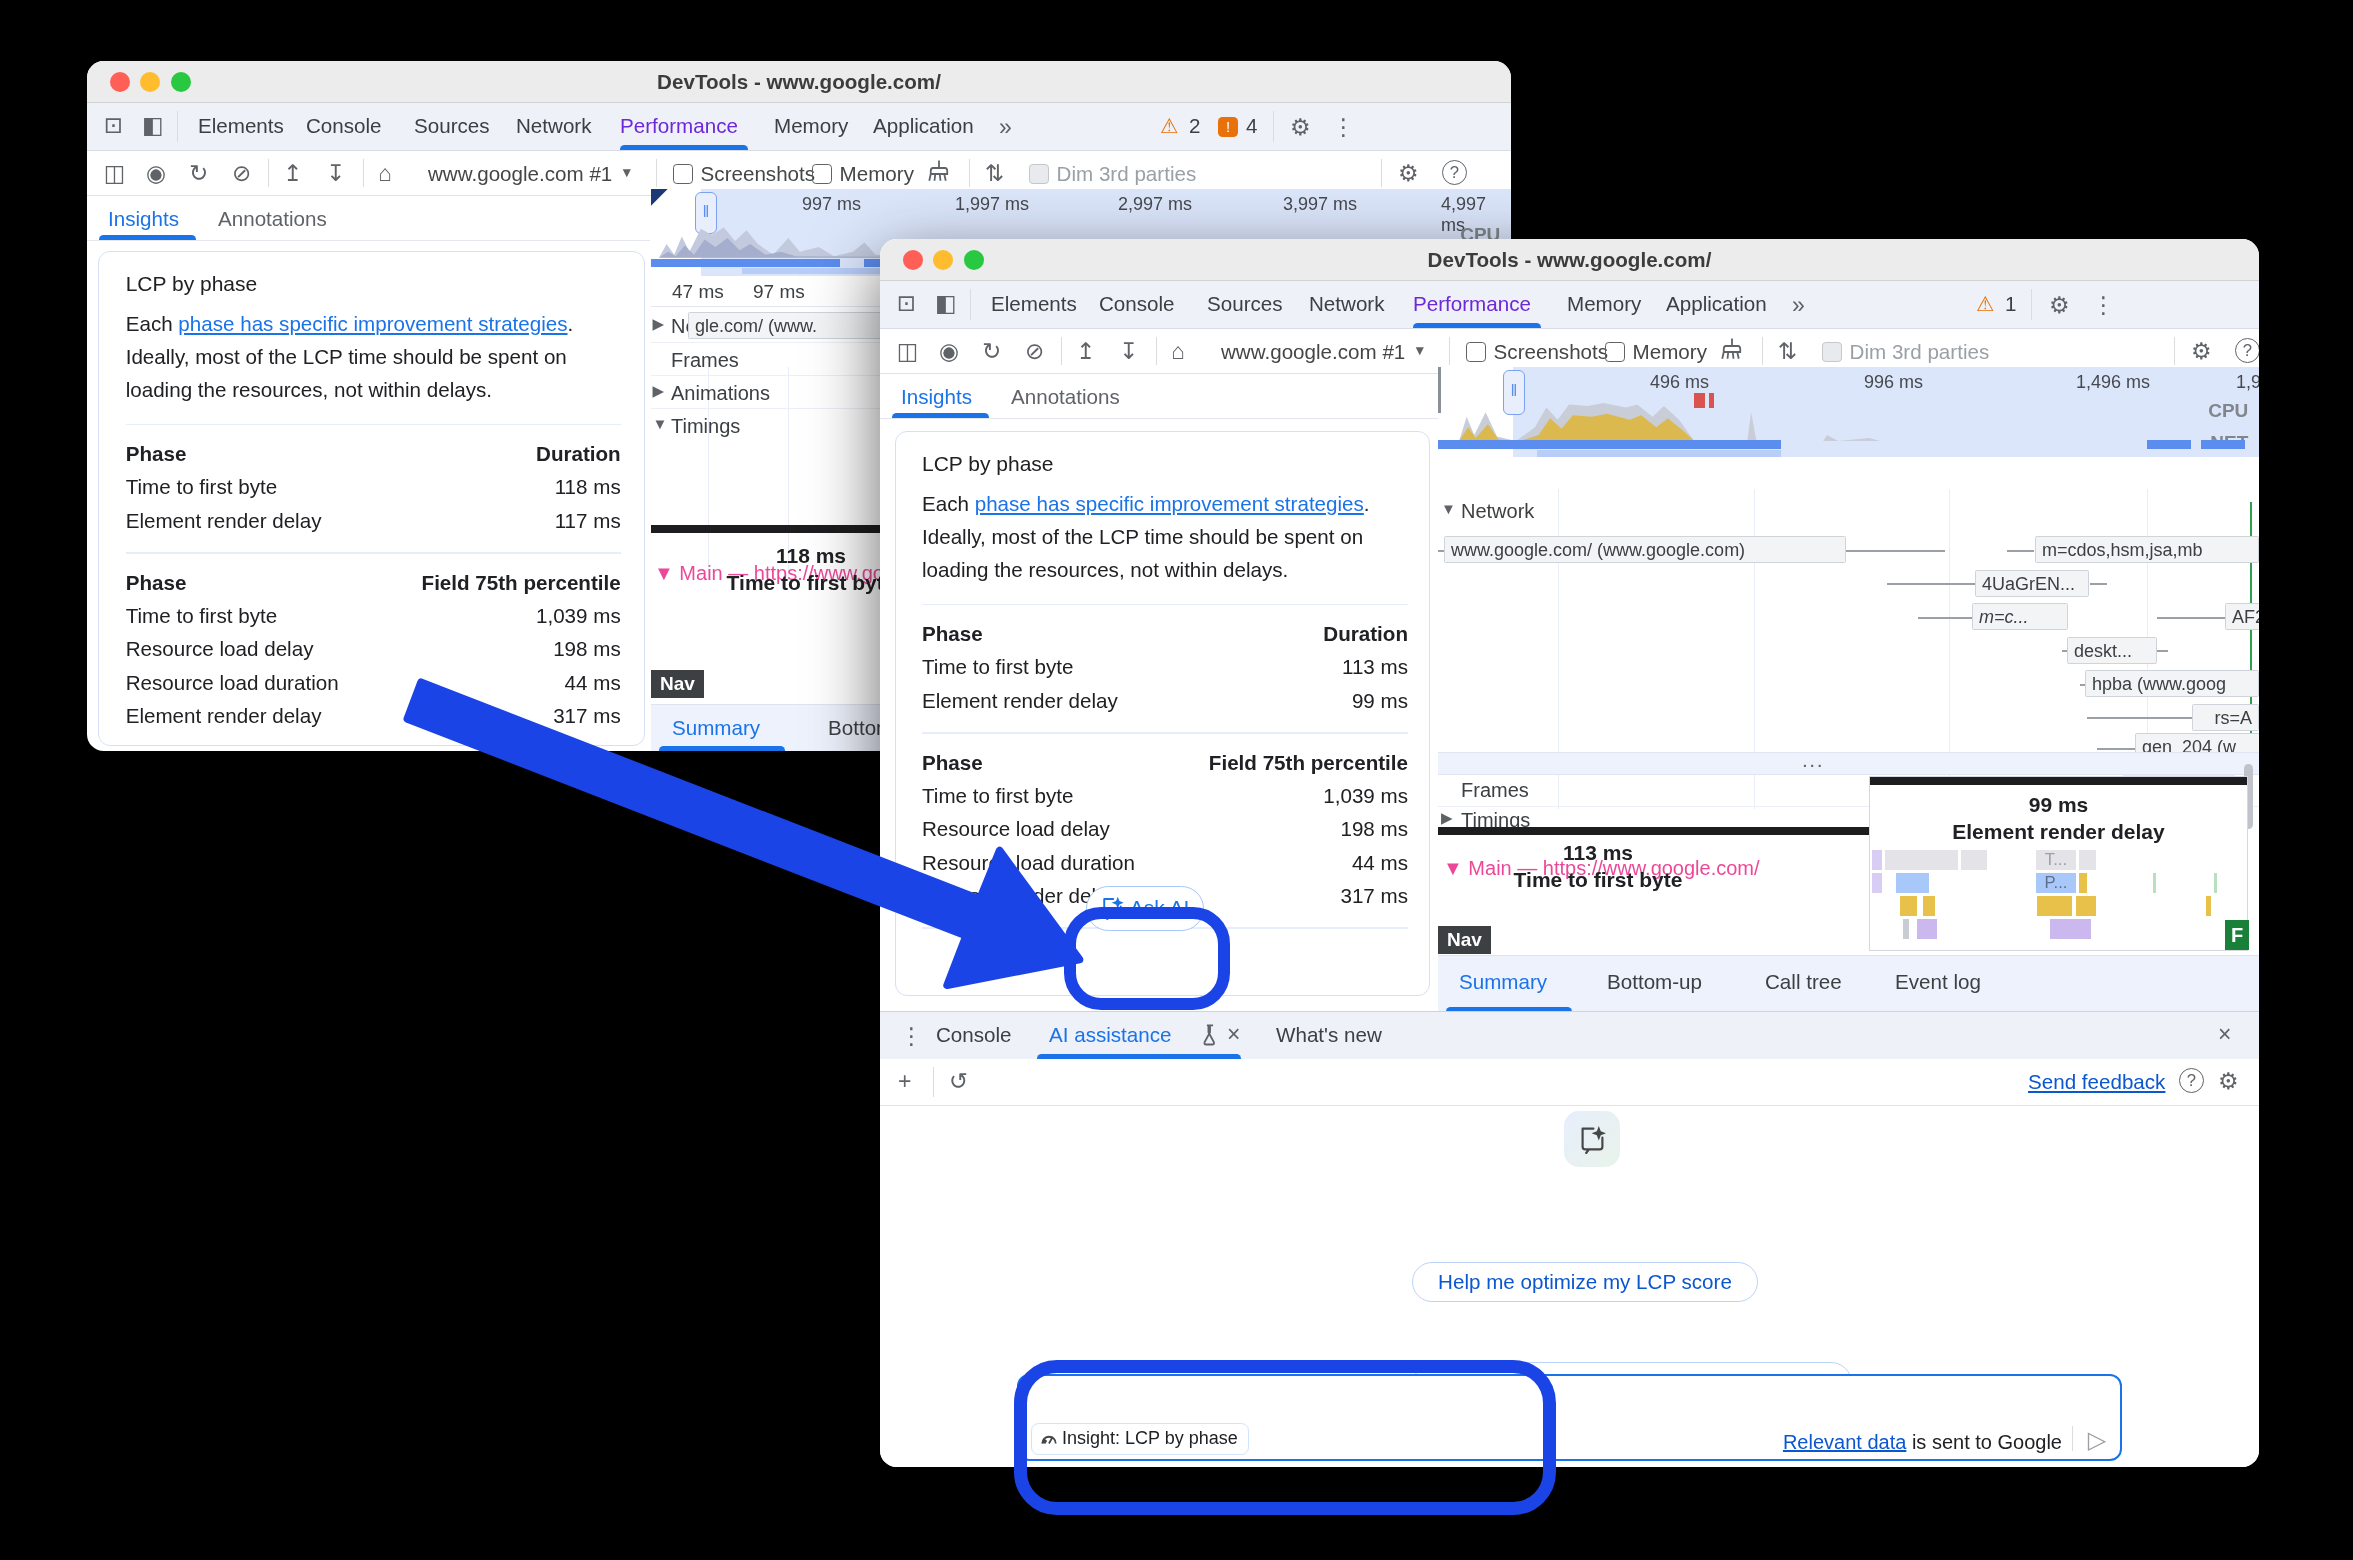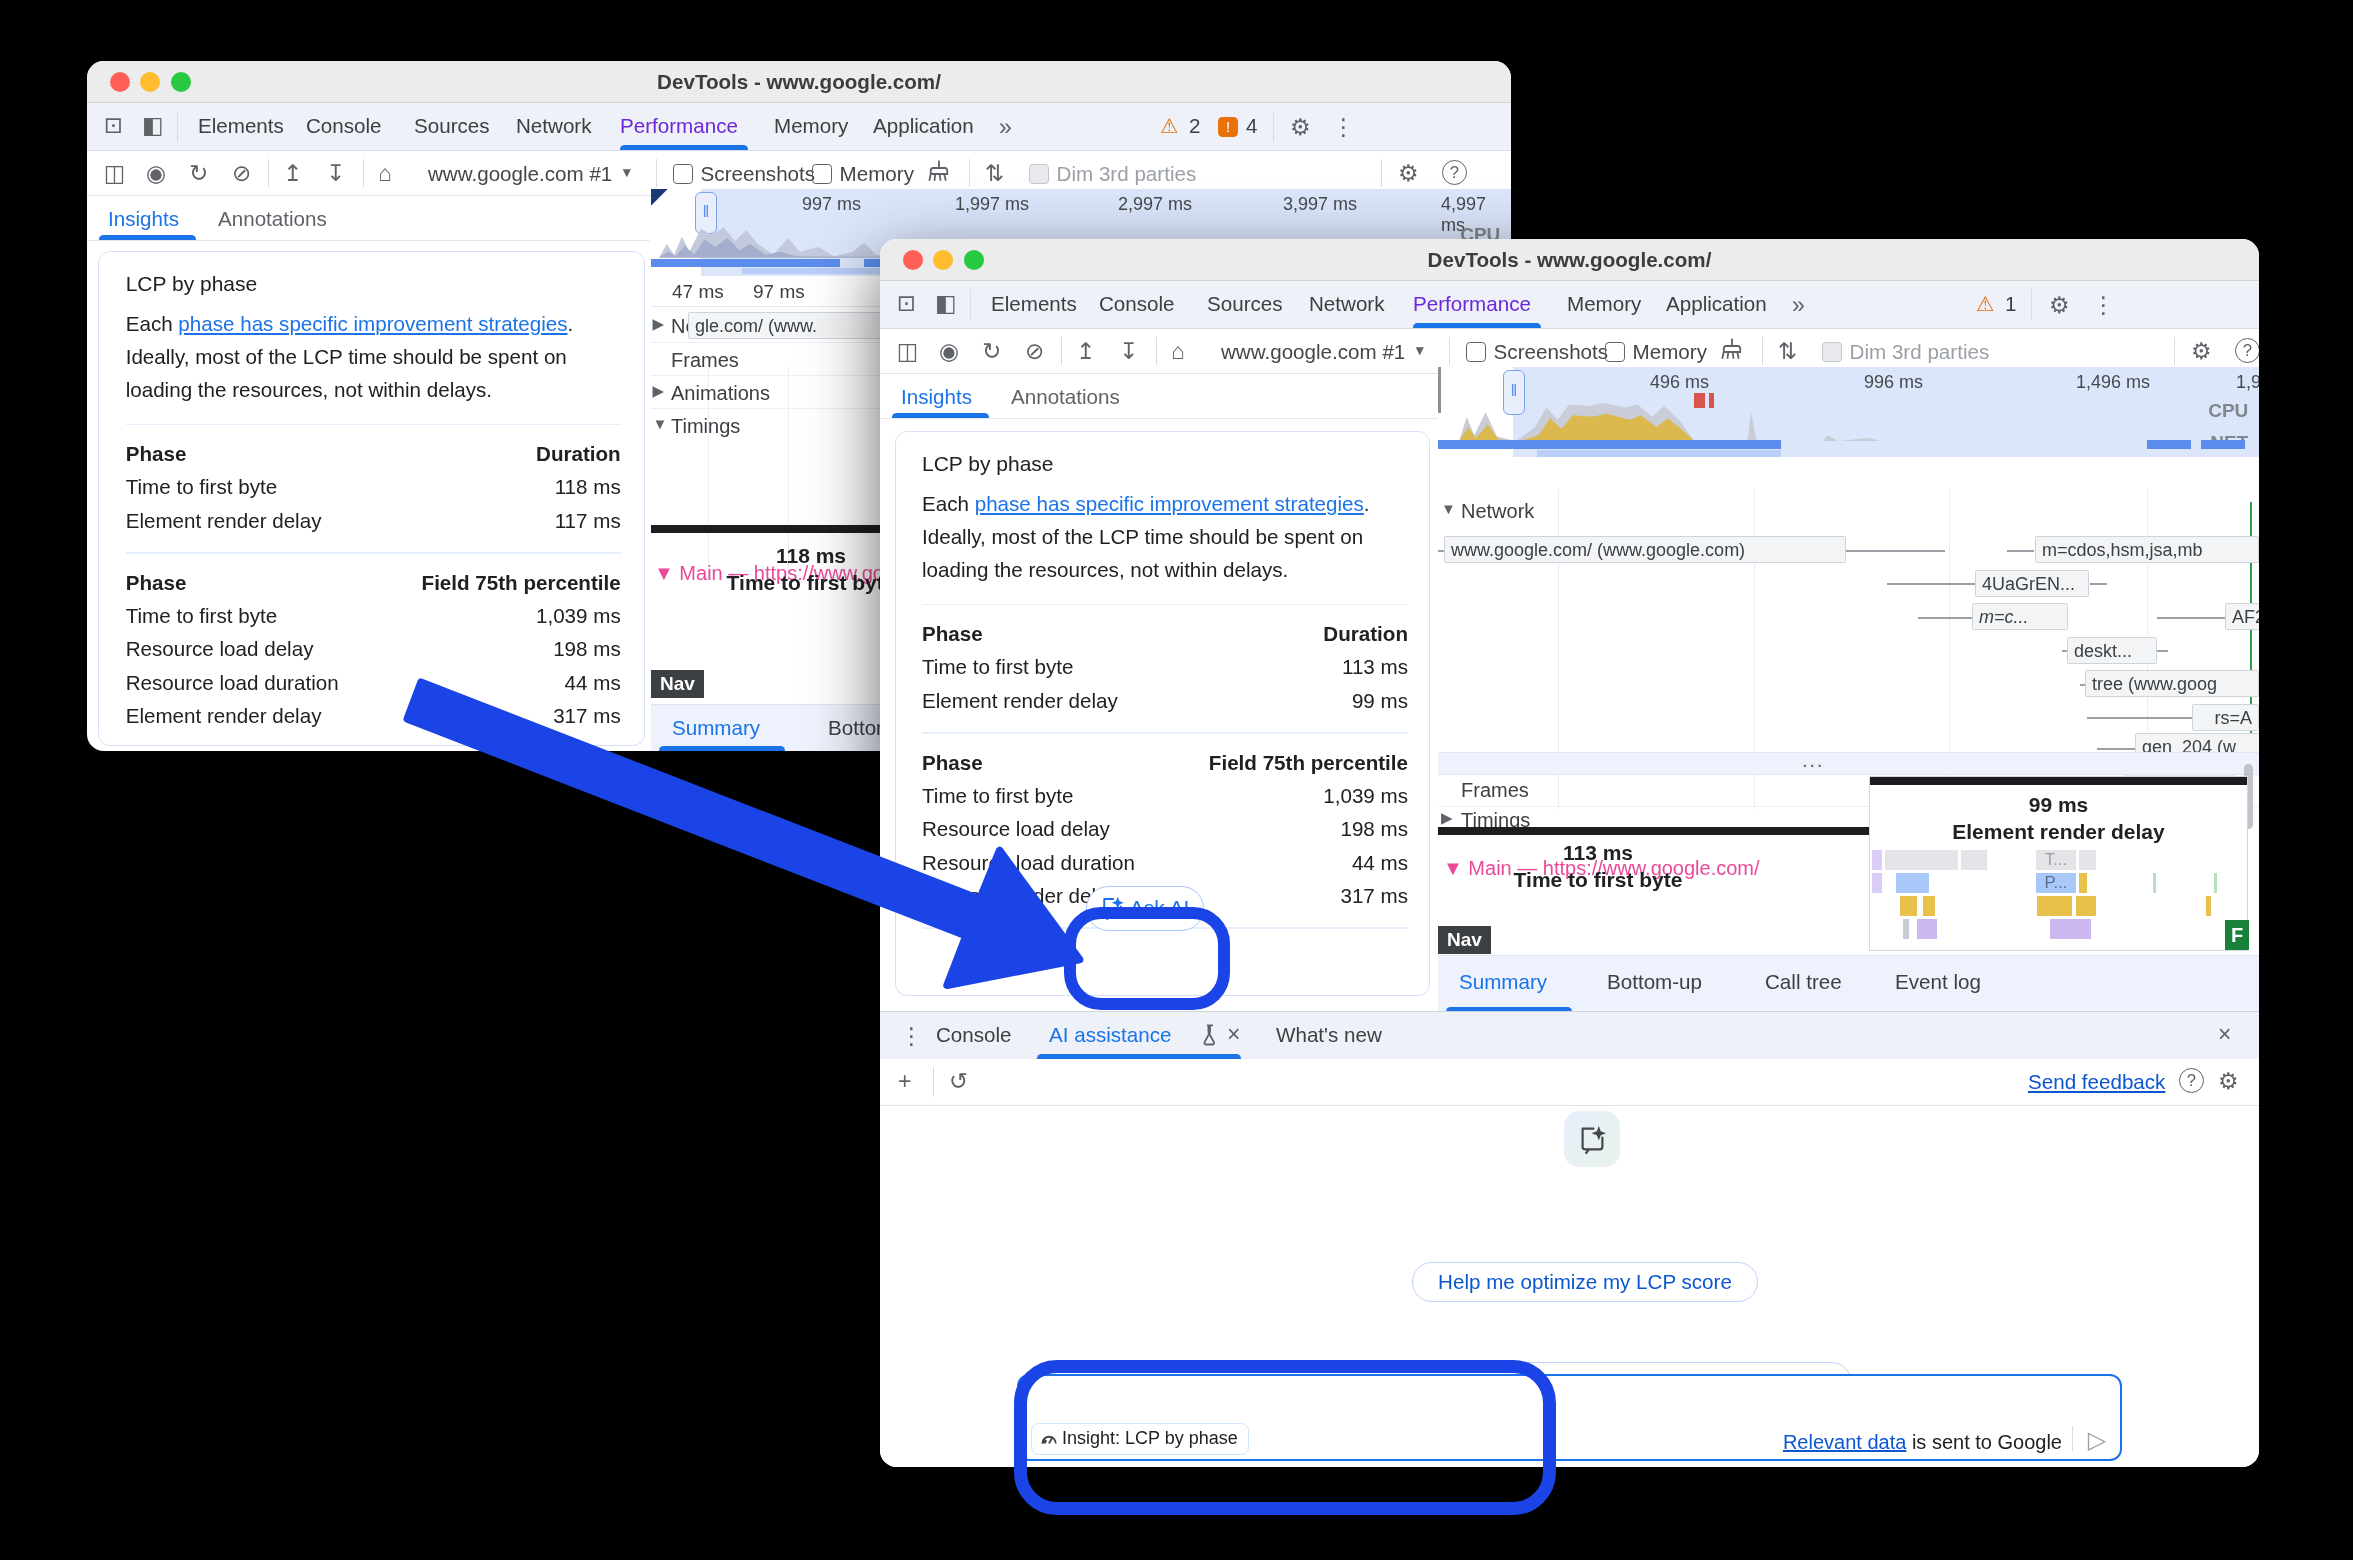--- a/index.html
+++ b/index.html
@@ -353,21 +353,21 @@
     <div class="netbar" style="left:537px;top:81px;width:114px;">4UaGrEN...</div>
     <div class="whisk" style="left:652px;top:94px;width:16.7px;"></div>
     <div class="whisk" style="left:480px;top:128px;width:55px;"></div>
     <div class="netbar" style="left:534px;top:114px;width:96px;font-style:italic;">m=c...</div>
     <div class="whisk" style="left:719px;top:128px;width:69px;"></div>
     <div class="netbar" style="left:787px;top:114px;width:111px;">AF2bZyi...</div>
     <div class="whisk" style="left:624px;top:161px;width:4.6px;"></div>
     <div class="netbar" style="left:629px;top:148px;width:90px;">deskt...</div>
     <div class="whisk" style="left:719px;top:161px;width:10.7px;"></div>
     <div class="whisk" style="left:642px;top:195px;width:4.6px;"></div>
-    <div class="netbar" style="left:647px;top:181px;width:174px;">tree (www.goog</div>
+    <div class="netbar" style="left:647px;top:181px;width:174px;">hpba (www.goog</div>
     <div class="whisk" style="left:649px;top:228px;width:105px;"></div>
     <div class="netbar" style="left:754px;top:215px;width:67px;text-align:right;">rs=A</div>
     <div class="whisk" style="left:659px;top:259px;width:94px;"></div>
     <div class="netbar" style="left:754px;top:245px;width:67px;text-align:right;">rs=A</div>
   </div>
   <div class="abs" style="left:558px;top:492px;width:821px;height:21px;overflow:hidden;">
     <div class="netbar" style="left:697px;top:1.5px;width:156px;">gen_204 (w</div>
   </div>
   <div class="abs" style="left:558px;top:513px;width:821px;height:21px;background:#eef2fc;border-top:0.8px solid #dfe5f2;border-bottom:0.8px solid #dfe5f2;">
     <span style="position:absolute;left:364px;top:-4.6px;font-size:21px;color:#5f6368;letter-spacing:1.5px;">...</span>

